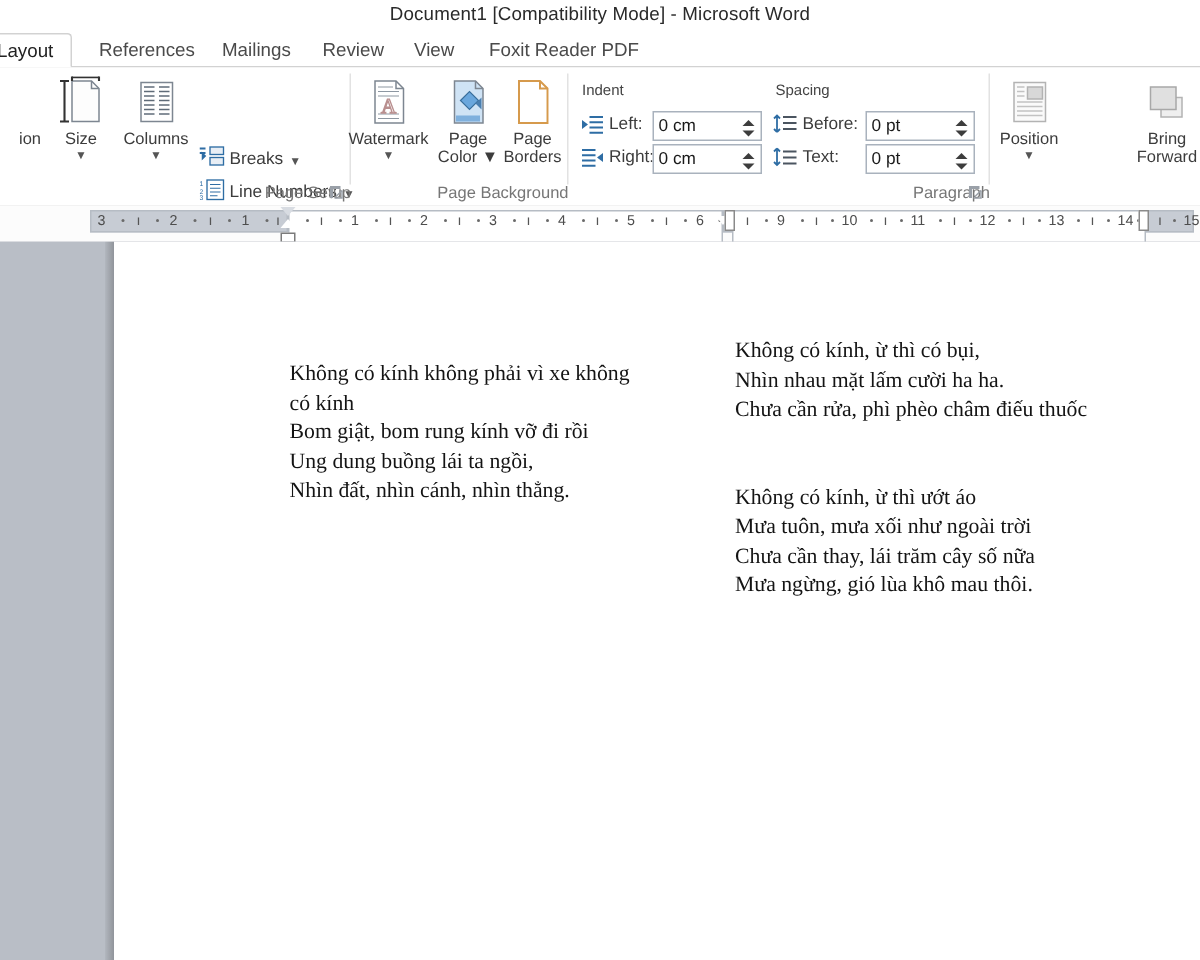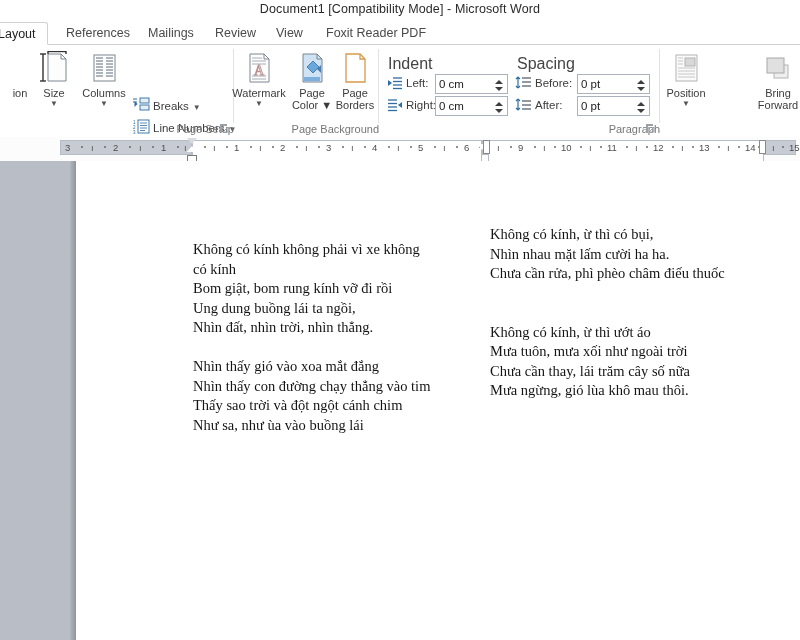--- a/index.html
+++ b/index.html
@@ -71,21 +71,21 @@
   
   .smallbtn{
     position:absolute;height:20px;display:flex;align-items:flex-end;
     font-size:11.5px;color:#3c3c3c;white-space:nowrap;
   }
   .smallbtn .sic{width:18px;height:16px;margin-right:3px;display:flex;align-items:center;justify-content:center;}
   .smallbtn .scaret{margin-left:4px;font-size:8px;color:#555;}
 
   
   .fieldlabel{position:absolute;font-size:11.5px;color:#3c3c3c;white-space:nowrap;}
-  .sublabel{position:absolute;font-size:16px;color:#444;}
+  .sublabel{position:absolute;font-size:10px;color:#444;}
   .spinbox{
     position:absolute;height:20px;border:1px solid #a9b2bd;background:#fff;
     box-sizing:border-box;display:flex;align-items:center;
   }
   .spinbox input{
     border:0;outline:0;background:transparent;width:100%;height:18px;
     font-family:"Liberation Sans", sans-serif;font-size:11.5px;color:#1a1a1a;
     padding:0 3px;box-sizing:border-box;
   }
   .spinner{
@@ -409,21 +409,21 @@
         <svg width="17" height="14" viewBox="0 0 17 14">
           <path d="M3 12 L3 1 M1 10 L3 12 L5 10" stroke="#2e6da4" stroke-width="1.2" fill="none"></path>
           <path d="M3 1 L1 3 M3 1 L5 3" stroke="#2e6da4" stroke-width="1.2" fill="none"></path>
           <g stroke="#4b5560" stroke-width="1.2">
               <line x1="7" y1="3" x2="16" y2="3"></line>
           <line x1="7" y1="7" x2="16" y2="7"></line>
               <line x1="7" y1="11" x2="16" y2="11"></line>
             </g>
         </svg>
       </span>
-      <div class="fieldlabel" style="left:156px;top:54px;">After:</div>
+      <div class="fieldlabel" style="left:156px;top:54px;">Text:</div>
       <div class="spinbox" style="left:198px;top:51px;width:73px;">
         <input type="text" value="0 pt" style="">
         <span class="spinner">
           <i class="up"></i>
           <i class="dn"></i>
         </span>
       </div>
 
       <div class="group-label">Paragraph</div>
       <div class="dlg-launcher">
@@ -580,29 +580,23 @@
   <div class="workspace">
     <div class="pageshadow"></div>
     <div class="page">
 
       <div class="col" style="left:117px;top:79px;width:270px;">
         <div class="stanza">
           <div class="line">Không có kính không phải vì xe không</div>
           <div class="line">có kính</div>
           <div class="line">Bom giật, bom rung kính vỡ đi rồi</div>
           <div class="line">Ung dung buồng lái ta ngồi,</div>
-          <div class="line">Nhìn đất, nhìn trời, nhìn thẳng.</div>
+          <div class="line">Nhìn đất, nhìn cánh, nhìn thẳng.</div>
         </div>
         <div class="gap"></div>
-        <div class="stanza">
-          <div class="line">Nhìn thấy gió vào xoa mắt đắng</div>
-          <div class="line">Nhìn thấy con đường chạy thẳng vào tim</div>
-          <div class="line">Thấy sao trời và đột ngột cánh chim</div>
-          <div class="line">Như sa, như ùa vào buồng lái</div>
-        </div>
       </div>
 
       <div class="col" style="left:414px;top:64px;width:300px;">
         <div class="stanza">
           <div class="line">Không có kính, ừ thì có bụi,</div>
           <div class="line">Nhìn nhau mặt lấm cười ha ha.</div>
           <div class="line">Chưa cần rửa, phì phèo châm điếu thuốc</div>
         </div>
         <div class="gap"></div>
         <div class="gap"></div>

